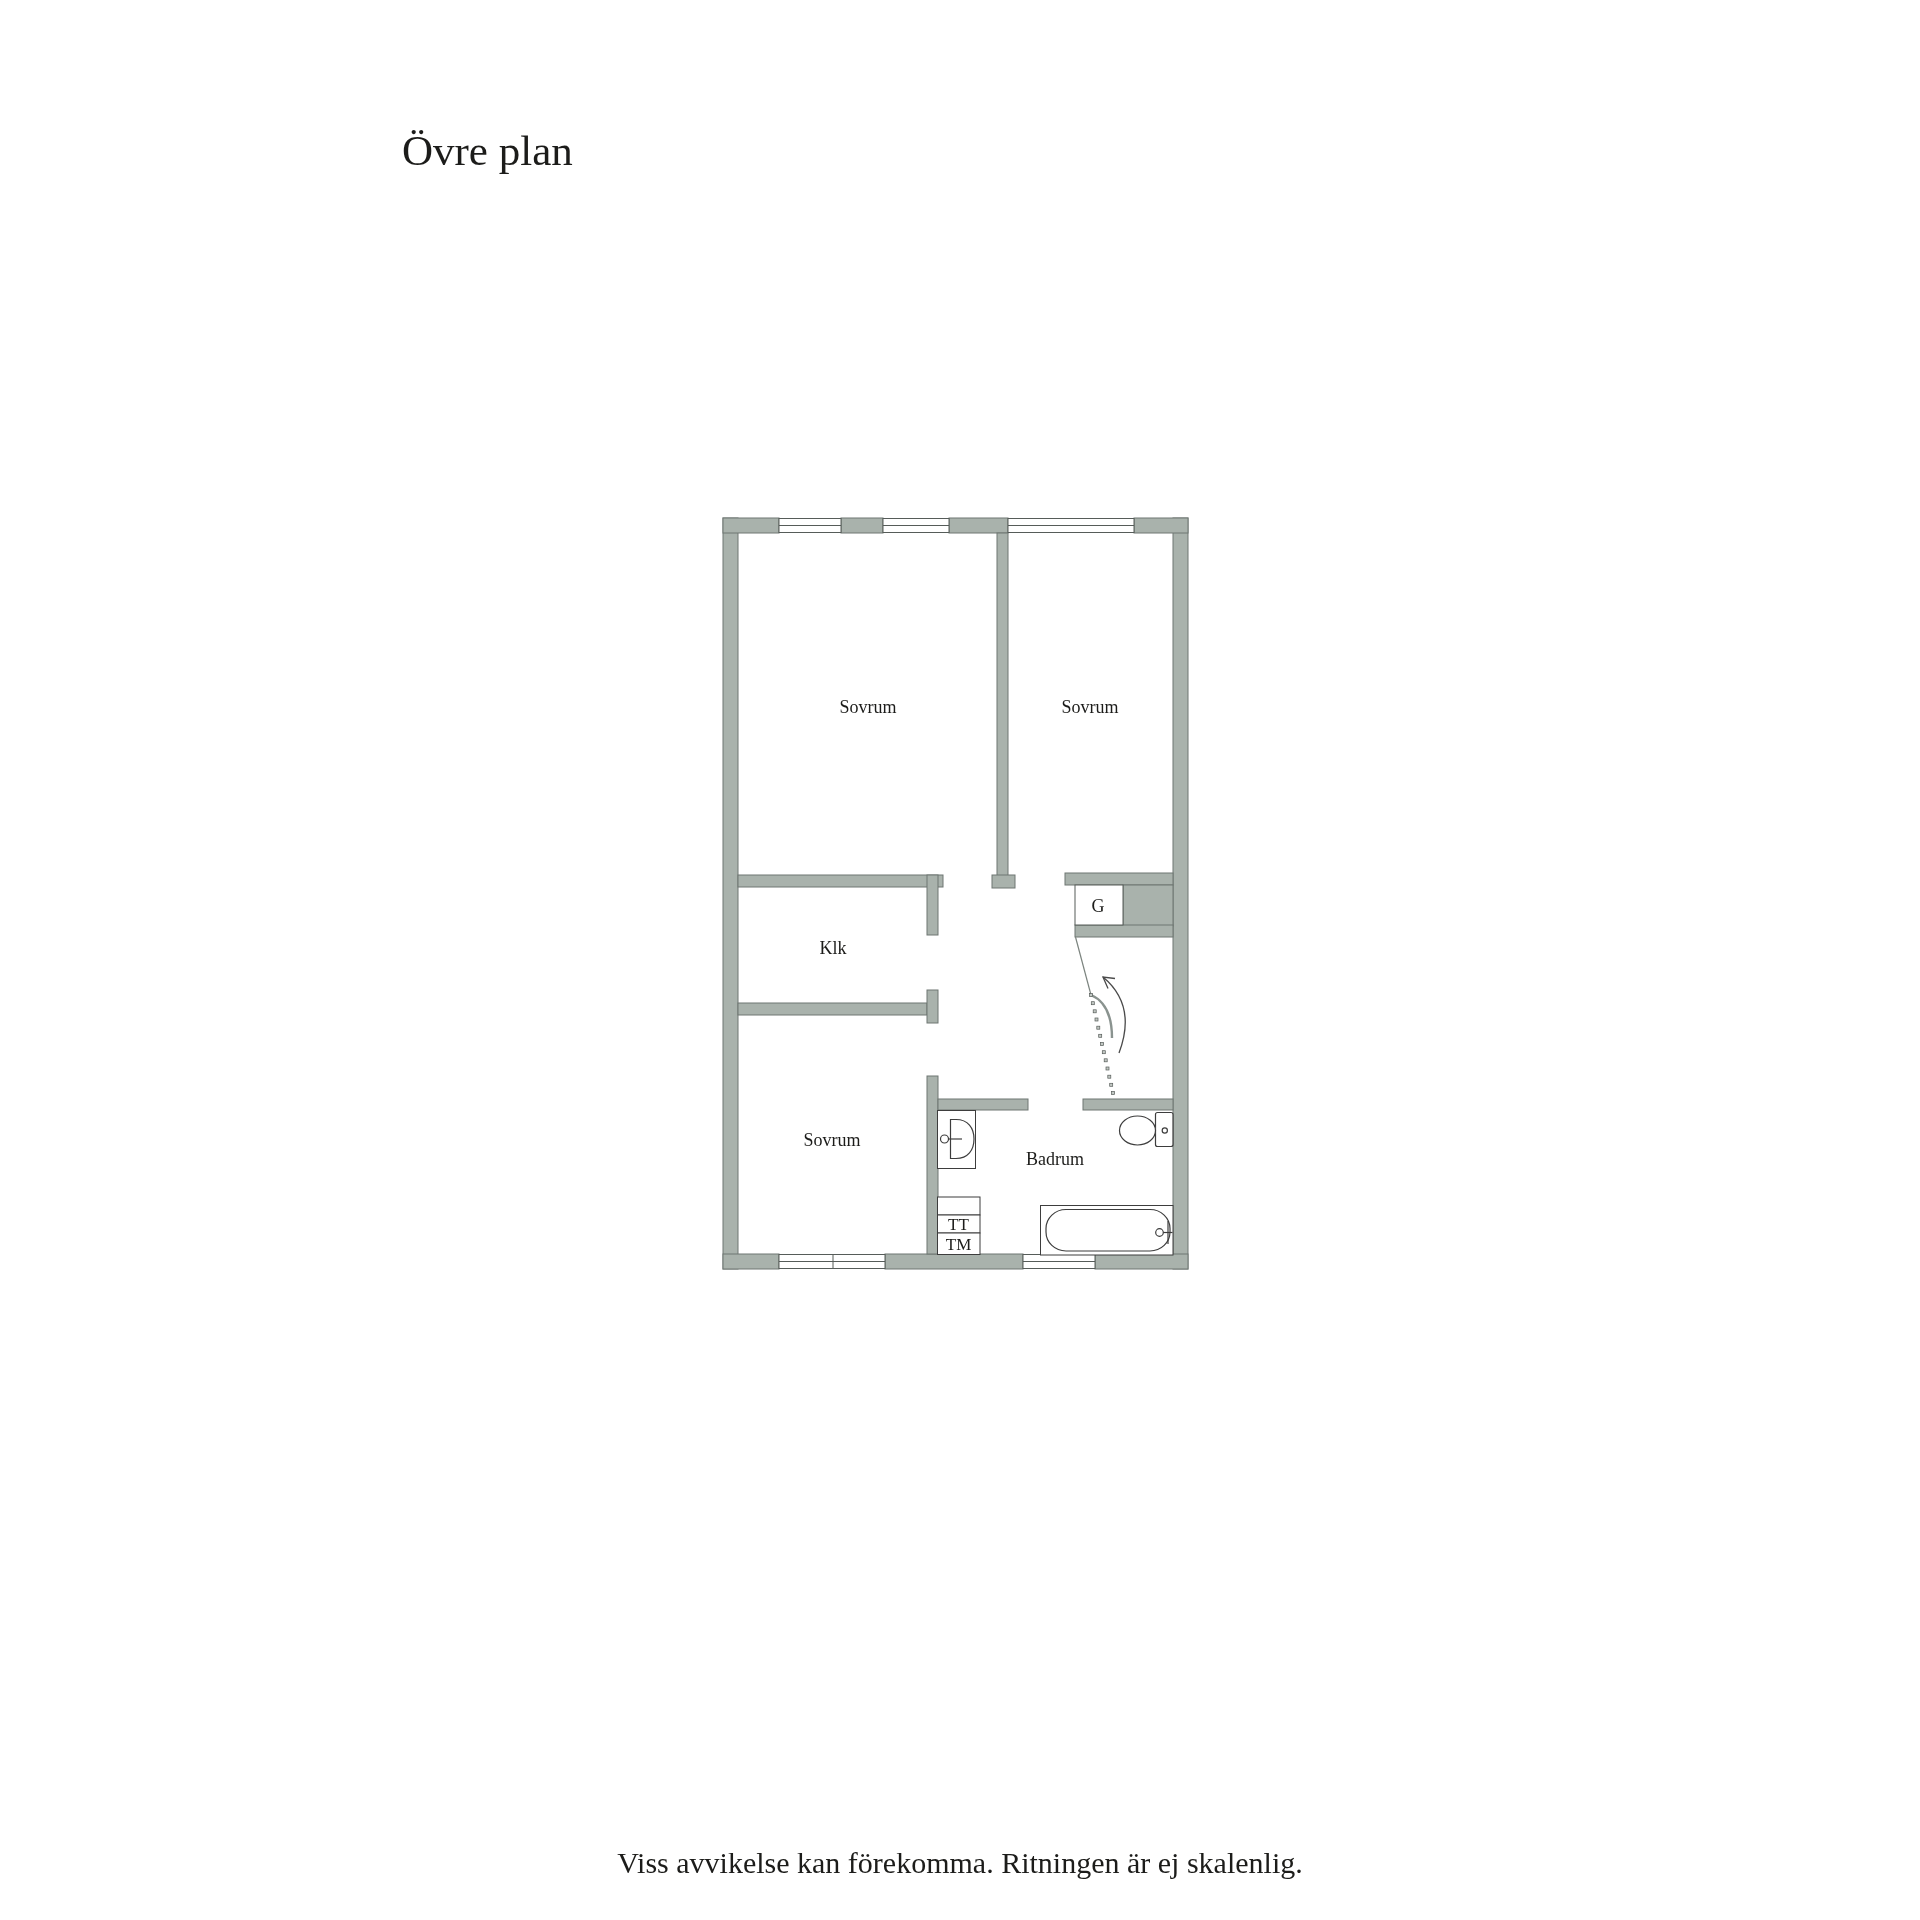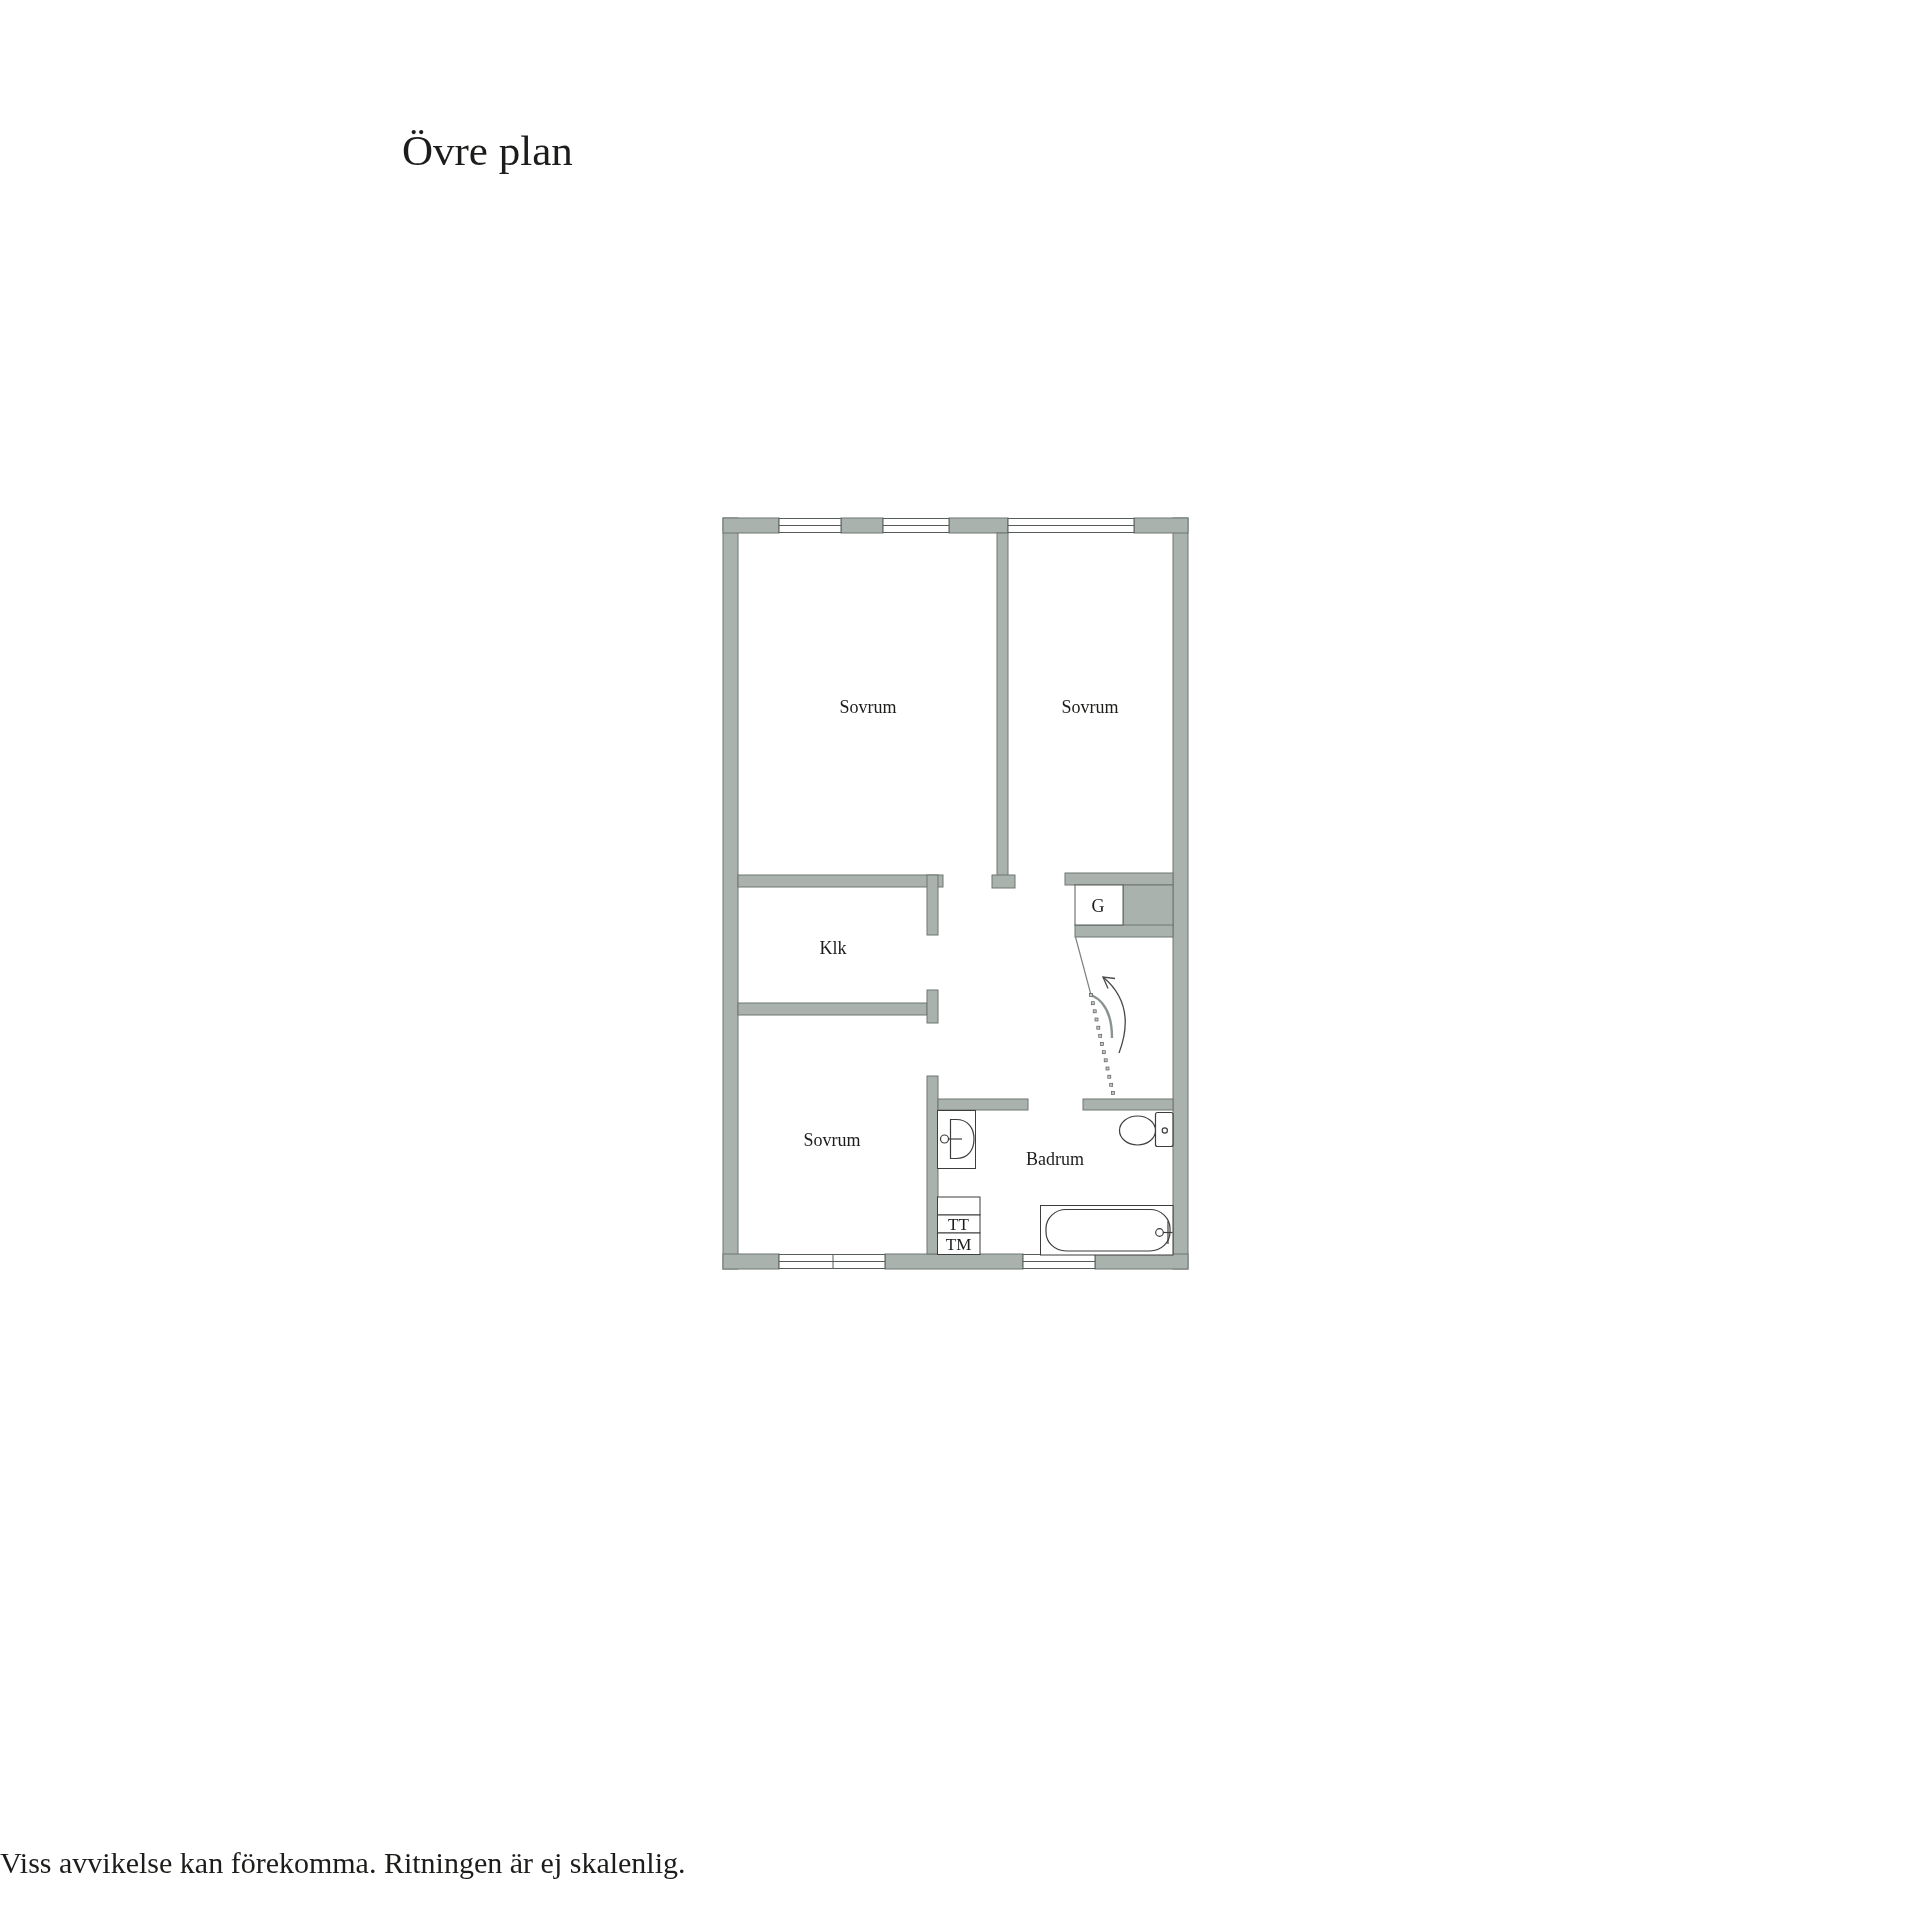--- a/index.html
+++ b/index.html
@@ -16,21 +16,21 @@
     left:366px;top:126px;
     font-size:43px;
     color:#1c1c1a;
     white-space:nowrap;
     margin-left:36px;
   }
   .disclaimer{
     position:absolute;
     left:0;top:1846px;
     width:1920px;
-    text-align:left;
+    text-align:center;
     font-size:30px;
     color:#1c1c1a;
     white-space:nowrap;
   }
   svg text{
     font-family:"Liberation Serif","DejaVu Serif",serif;
     fill:#1c1c1a;
   }
   .room-label{font-size:18px;}
   .small-label{font-size:17px;}

